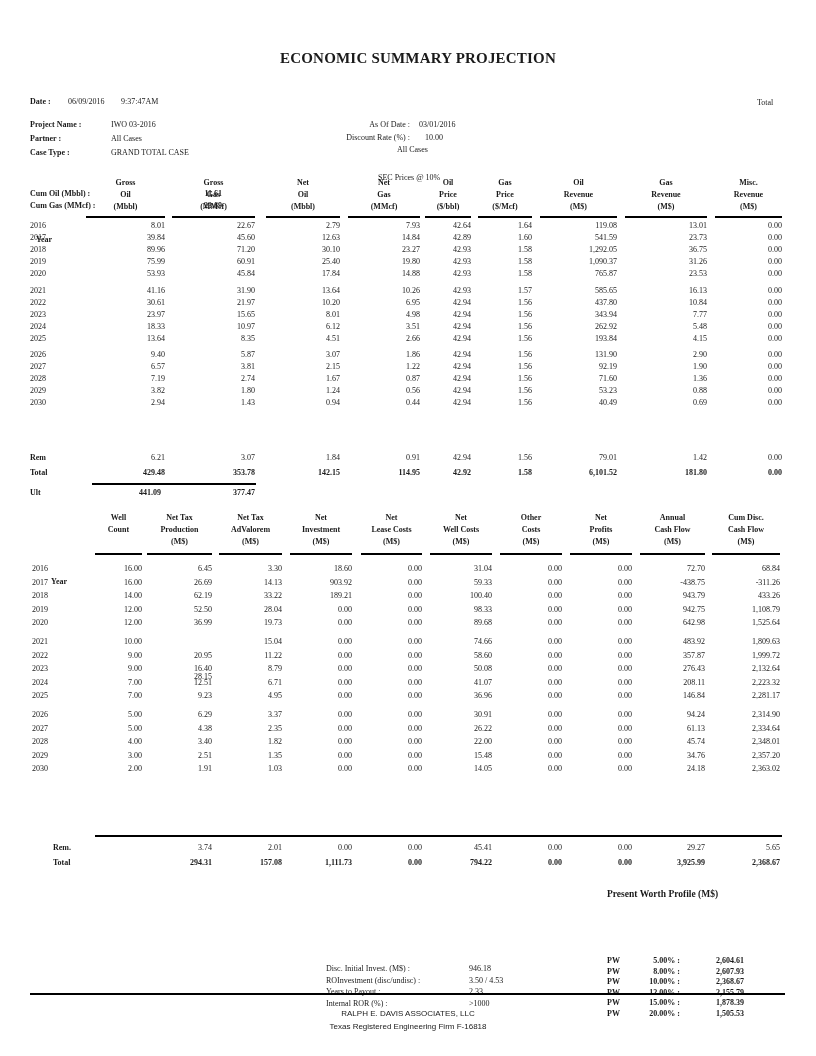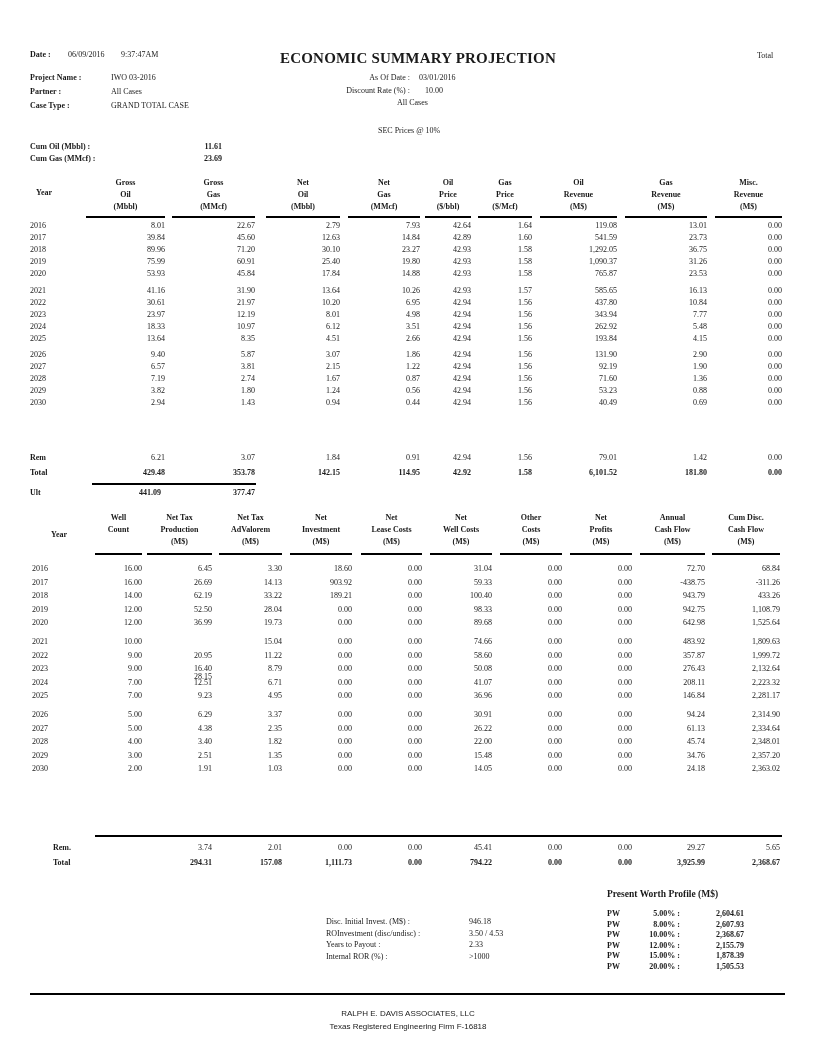--- a/index.html
+++ b/index.html
@@ -1,19 +1,19 @@
 <!DOCTYPE html>
 <html><head>
 <meta charset="utf-8">
 <style>
   html, body { margin:0; padding:0; background:#ffffff; }
   body { width:816px; height:1056px; position:relative; overflow:hidden;
          font-family:"Liberation Serif", "DejaVu Serif", serif; color:#1a1a1a; }
   .abs { position:absolute; white-space:nowrap; }
-  .sm { font-size:8px; }
+  .sm { font-size:8px;margin-top:47px; }
   .b { font-weight:bold; }
   .title { font-size:15px; font-weight:bold; letter-spacing:0.2px; }
   .hdr { position:absolute; text-align:center; font-size:8px; font-weight:bold; line-height:12px; }
   .uline { position:absolute; height:1.5px; background:#000; }
   .cell { position:absolute; font-size:8px; text-align:right; white-space:nowrap; }
   .yr { position:absolute; font-size:8px; white-space:nowrap; }
   .footer { font-family:"Liberation Sans", "DejaVu Sans", sans-serif; font-size:8px; text-align:center; width:816px; left:0; }
 </style>
 </head>
 <body>
@@ -164,21 +164,21 @@
     <div class="cell" style="left:175px;width:80px;top:297.6000000000001px;">21.97</div>
     <div class="cell" style="left:260px;width:80px;top:297.6000000000001px;">10.20</div>
     <div class="cell" style="left:340px;width:80px;top:297.6000000000001px;">6.95</div>
     <div class="cell" style="left:391px;width:80px;top:297.6000000000001px;">42.94</div>
     <div class="cell" style="left:452px;width:80px;top:297.6000000000001px;">1.56</div>
     <div class="cell" style="left:537px;width:80px;top:297.6000000000001px;">437.80</div>
     <div class="cell" style="left:627px;width:80px;top:297.6000000000001px;">10.84</div>
     <div class="cell" style="left:702px;width:80px;top:297.6000000000001px;">0.00</div>
     <div class="yr" style="left:30px;top:309.7000000000001px;">2023</div>
     <div class="cell" style="left:85px;width:80px;top:309.7000000000001px;">23.97</div>
-    <div class="cell" style="left:175px;width:80px;top:309.7000000000001px;">12.19</div>
+    <div class="cell" style="left:175px;width:80px;top:309.7000000000001px;">15.65</div>
     <div class="cell" style="left:260px;width:80px;top:309.7000000000001px;">8.01</div>
     <div class="cell" style="left:340px;width:80px;top:309.7000000000001px;">4.98</div>
     <div class="cell" style="left:391px;width:80px;top:309.7000000000001px;">42.94</div>
     <div class="cell" style="left:452px;width:80px;top:309.7000000000001px;">1.56</div>
     <div class="cell" style="left:537px;width:80px;top:309.7000000000001px;">343.94</div>
     <div class="cell" style="left:627px;width:80px;top:309.7000000000001px;">7.77</div>
     <div class="cell" style="left:702px;width:80px;top:309.7000000000001px;">0.00</div>
     <div class="yr" style="left:30px;top:321.8000000000001px;">2024</div>
     <div class="cell" style="left:85px;width:80px;top:321.8000000000001px;">18.33</div>
     <div class="cell" style="left:175px;width:80px;top:321.8000000000001px;">10.97</div>

